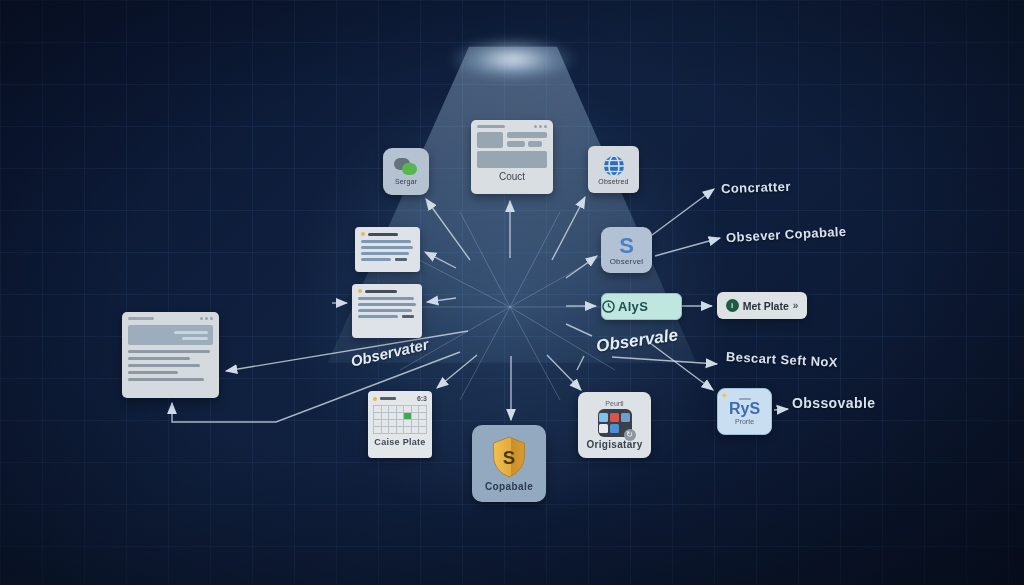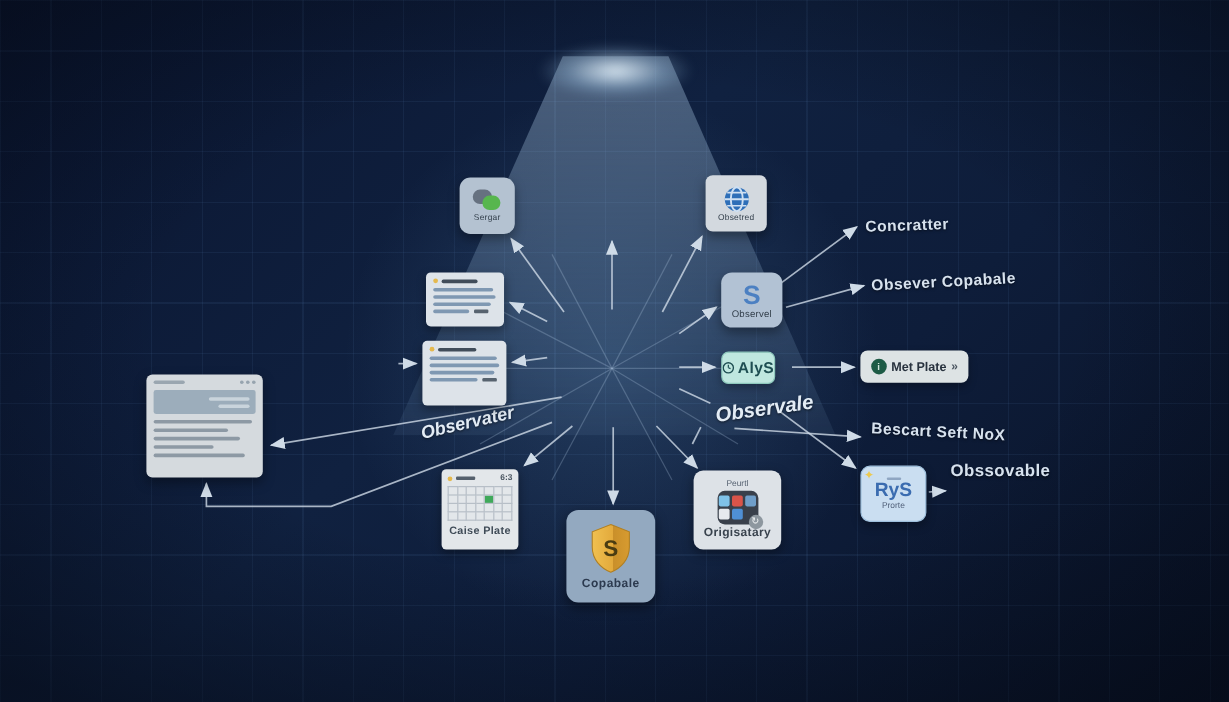--- a/index.html
+++ b/index.html
@@ -58,21 +58,21 @@
   .obsetred{left:588px;top:146px;width:51px;height:47px;background:#d3d9df;border-radius:6px;}
   .observel{left:601px;top:227px;width:51px;height:46px;background:#b2c2d4;}
   .observel .letter{font-size:22px;font-weight:bold;color:#4c80c2;line-height:1;}
 
   
   .chat-ic{position:relative;width:24px;height:18px;margin-bottom:2px;}
   .chat-ic .c1{position:absolute;left:0;top:0;width:16px;height:12px;border-radius:7px;background:#667180;}
   .chat-ic .c2{position:absolute;left:8px;top:5px;width:15px;height:12px;border-radius:7px;background:#57b64e;}
 
   
-  .alys{left:601px;top:293px;width:45px;height:27px;border-radius:6px;background:#bfe7df;
+  .alys{left:601px;top:293px;width:81px;height:27px;border-radius:6px;background:#bfe7df;
     border:1px solid #8ec8bc;display:flex;align-items:center;justify-content:flex-start;gap:3px;
     box-shadow:0 3px 7px rgba(0,0,0,.3);}
   .alys span{font-size:13px;color:#1e4e52;font-weight:bold;letter-spacing:.3px;}
 
   
   .metcrate{left:717px;top:292px;width:90px;height:27px;border-radius:6px;background:#dde3e4;
     display:flex;align-items:center;justify-content:center;gap:4px;box-shadow:0 3px 7px rgba(0,0,0,.3);}
   .metcrate .dot{width:13px;height:13px;border-radius:50%;background:#1d5b45;color:#cfe5da;
     font-size:8px;display:flex;align-items:center;justify-content:center;font-weight:bold;}
   .metcrate span{font-size:10.5px;color:#28323e;font-weight:bold;}
@@ -201,20 +201,44 @@
       <line x1="468" y1="331" x2="226" y2="371" marker-end="url(#arw)"></line>
       <polyline points="460,352 276,422 172,422 172,403" marker-end="url(#arw)"></polyline>
       <line x1="456" y1="268" x2="425" y2="252" marker-end="url(#arw)"></line>
       <line x1="456" y1="298" x2="427" y2="302" marker-end="url(#arw)"></line>
       <line x1="332" y1="303" x2="347" y2="303" marker-end="url(#arw)"></line>
       <line x1="584" y1="356" x2="577" y2="370"></line>
     </g>
   </svg>
 
 
+  <div class="node card couct">
+    <div class="bar">
+      <i></i>
+      <span class="dots">
+          <b></b>
+          <b></b>
+          <b></b>
+        </span>
+    </div>
+    <div class="row">
+      <span class="blk" style="width:26px;height:16px"></span>
+      <span style="display:flex;flex-direction:column;gap:3px">
+        <span class="blk" style="width:40px;height:6px"></span>
+        <span style="display:flex;gap:3px">
+          <span class="blk" style="width:18px;height:6px"></span>
+          <span class="blk" style="width:14px;height:6px"></span>
+        </span>
+      </span>
+    </div>
+    <div class="row">
+        <span class="blk" style="width:70px;height:17px"></span>
+      </div>
+    <div class="lbl">Couct</div>
+  </div>
 
   <div class="node icnode sergar">
     <span class="chat-ic">
         <span class="c1"></span>
         <span class="c2"></span>
       </span>
     <span class="mini-label" style="font-size:7px">Sergar</span>
   </div>
 
   <div class="node icnode obsetred">
@@ -245,21 +269,21 @@
   <div class="node metcrate">
     <span class="dot">i</span>
     <span>Met Plate</span>
     <span class="chev">»</span>
   </div>
 
   <div class="anno print" style="left:721px;top:180px;transform:rotate(-2deg)">Concratter</div>
   <div class="anno print" style="left:726px;top:227px;transform:rotate(-3deg)">Obsever Copabale</div>
   <div class="anno script" style="left:596px;top:331px;font-size:17px;transform:rotate(-8deg)">Observale</div>
   <div class="anno print" style="left:726px;top:352px;transform:rotate(3deg)">Bescart Seft NoX</div>
-  <div class="anno print" style="left:792px;top:384px;font-size:14px">Obssovable</div>
+  <div class="anno print" style="left:792px;top:395px;font-size:14px">Obssovable</div>
   <div class="anno script" style="left:350px;top:344px;font-size:15px;transform:rotate(-13deg)">Observater</div>
 
   <div class="node rys">
     <span class="spark">✦</span>
     <span class="tick"></span>
     <span class="t">RyS</span>
     <span class="s">Prorte</span>
   </div>
 
   <div class="node card browser">

